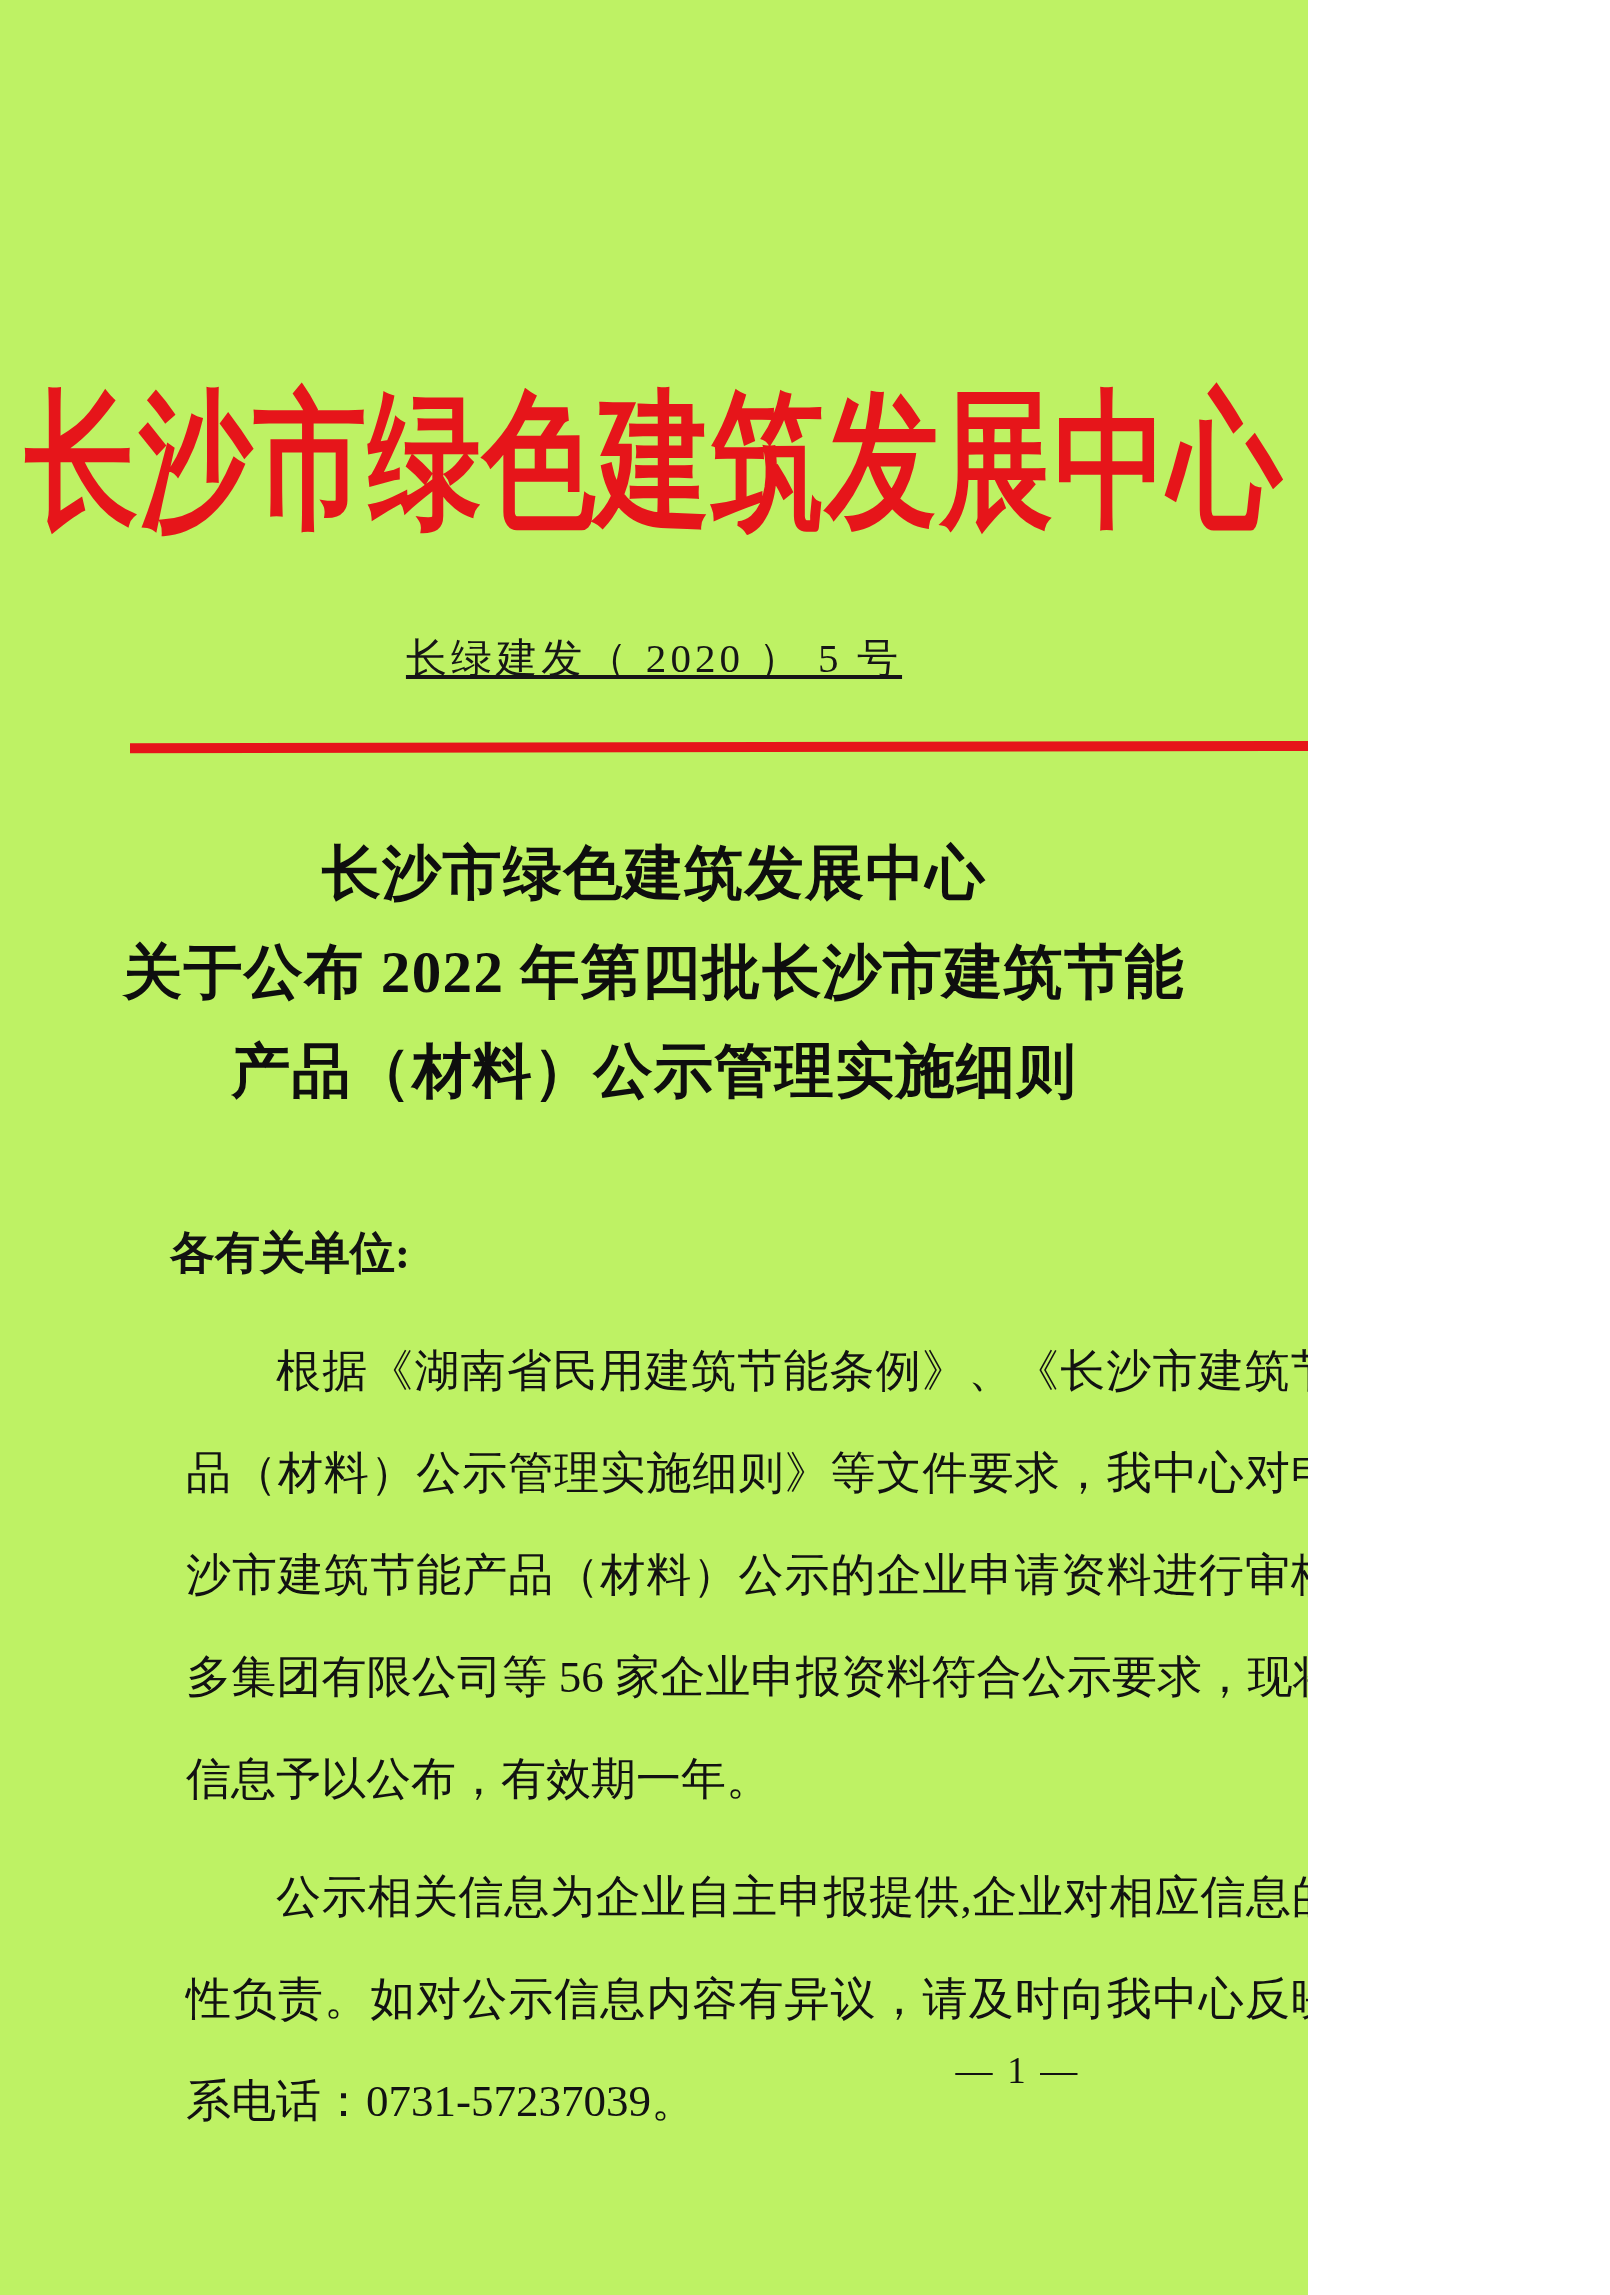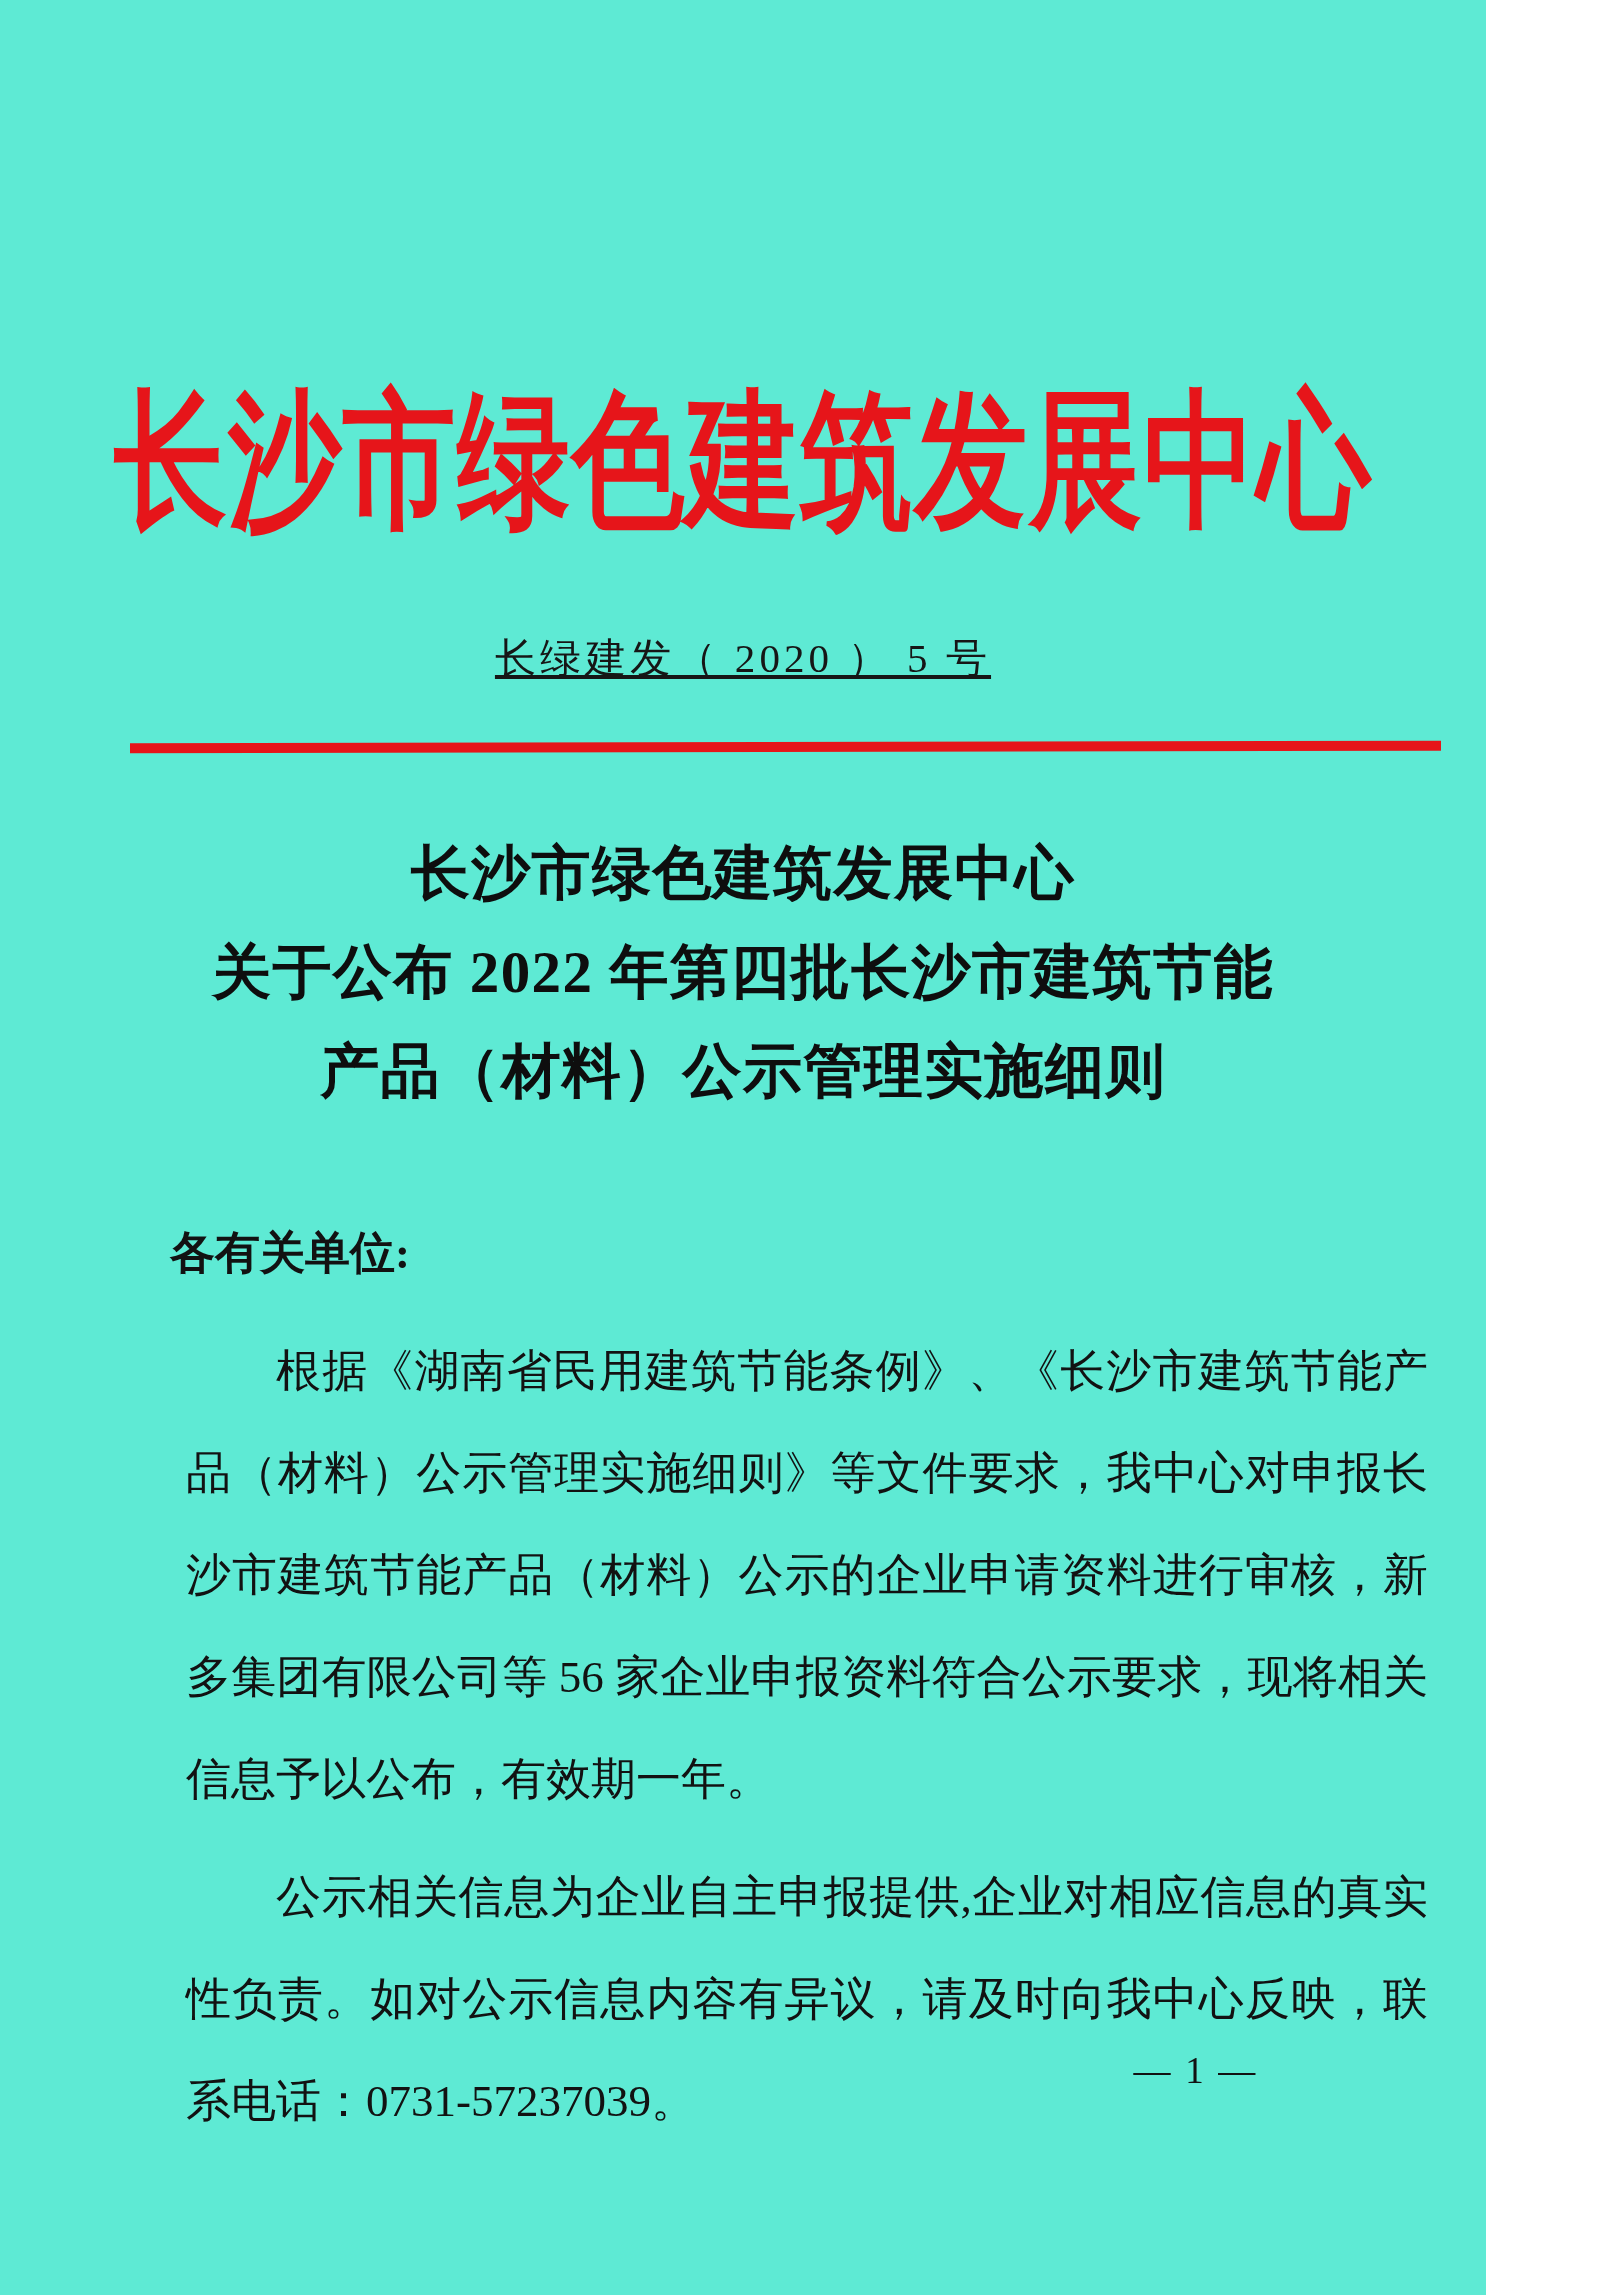--- a/index.html
+++ b/index.html
@@ -2,23 +2,23 @@
 <html style="font-size:11px"><head>
 <meta charset="utf-8">
 <style>
   html, body {
     margin: 0;
     padding: 0;
     background: #ffffff;
   }
   .page {
     position: relative;
-    width: 1486px;
+    width: 1308px;
     height: 2295px;
-    background: #5eead4;
+    background: #bef264;
     overflow: hidden;
     font-family: "Liberation Serif", "DejaVu Serif", serif;
     color: #121212;
   }
 
   
   .agency-title {
     position: absolute;
     top: 387px;
     left: 0;

